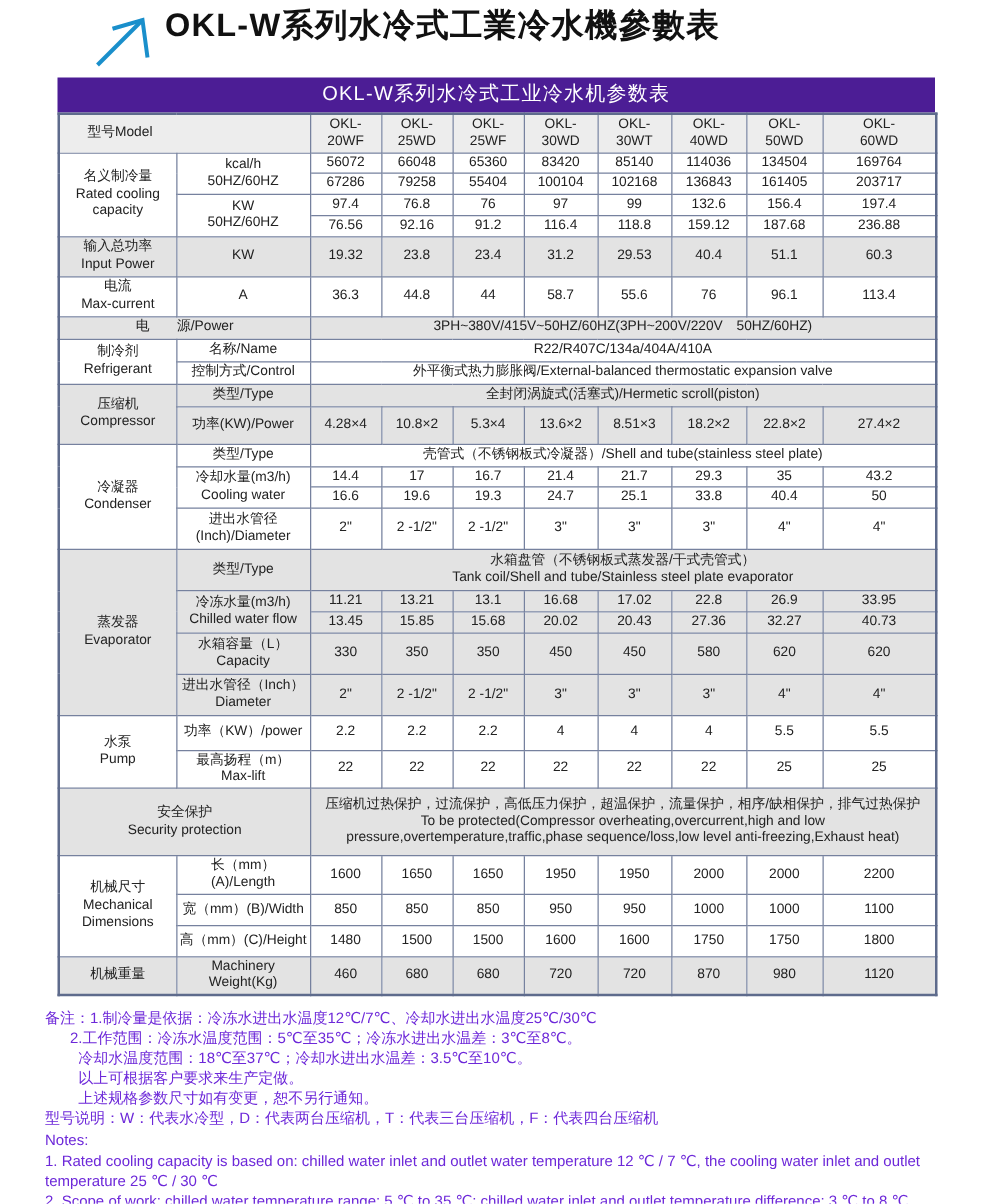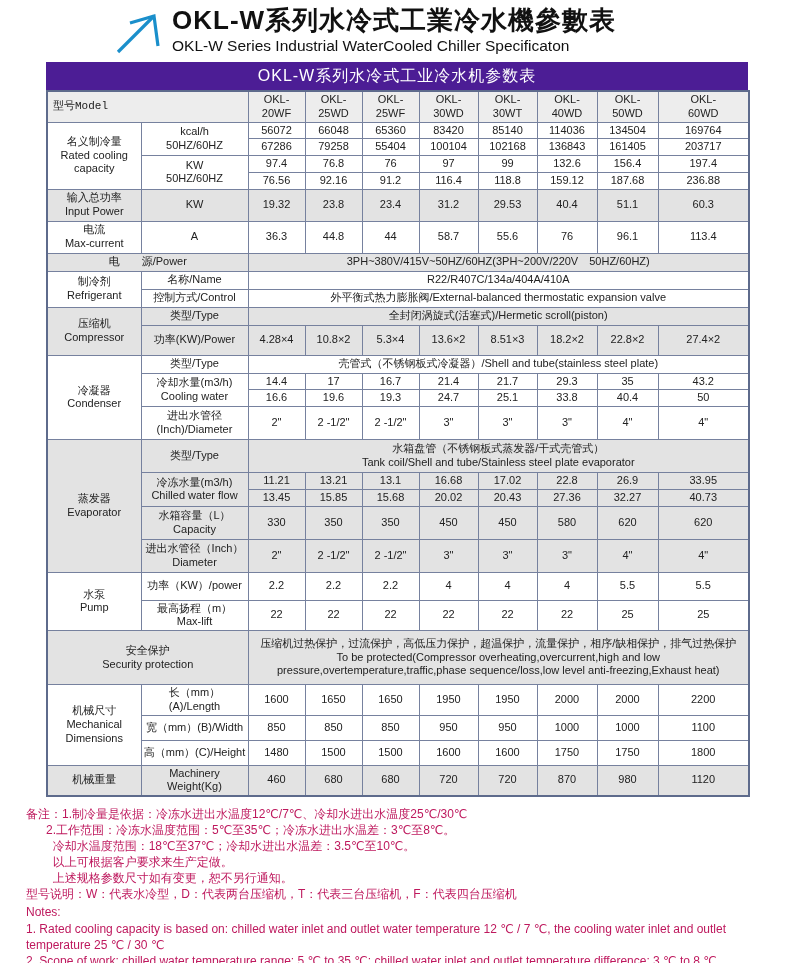--- a/index.html
+++ b/index.html
@@ -4,21 +4,21 @@
 <style>
   html,body{margin:0;padding:0;}
   body{
     width:790px;height:963px;background:#ffffff;
     font-family:"Liberation Sans","DejaVu Sans",sans-serif;
     color:#1a1a1a;-webkit-font-smoothing:antialiased;
   }
   .page{position:relative;width:790px;height:963px;overflow:hidden;}
 
   
-  .masthead{display:flex;align-items:flex-start;padding:6px 0 4px 112px;height:58px;box-sizing:border-box;}
+  .masthead{display:flex;align-items:flex-start;padding:6px 0 4px 72px;height:58px;box-sizing:border-box;}
   .logo{width:54px;height:50px;margin-right:6px;flex:0 0 auto;}
   .titles .zh{font-size:26px;font-weight:bold;letter-spacing:1px;line-height:1.15;color:#111;}
   .titles .en{font-size:15.5px;font-weight:500;margin-top:1px;color:#111;}
 
   
   .banner{
     width:702px;margin:4px 0 0 46px;height:28px;line-height:28px;box-sizing:border-box;
     background:#4c1d95;color:#ffffff;text-align:center;font-size:16px;letter-spacing:1px;
   }
 
@@ -33,53 +33,52 @@
   }
   tr.hdr td{background:#ededed;}
   tr.gray td{background:#e3e3e3;}
   td.left{text-align:left;padding-left:6px;line-height:1.35;}
   td.corner{
     position:relative;padding:0;
     background-image:linear-gradient(to bottom right,
       transparent calc(50% - 1px), #76819e calc(50% - 1px),
       #76819e calc(50% + 0px), transparent calc(50% + 1px));
   }
-  td.corner .c-a{position:absolute;left:5px;top:50%;transform:translateY(-50%);font-family:Liberation Mono, monospace;}
+  td.corner .c-a{position:absolute;left:22px;top:50%;transform:translateY(-50%);}
   td.corner .c-b{position:absolute;right:26px;top:45%;transform:translateY(-50%);margin-top:40px;}
 
   tr.h-hdr{height:30px}
   tr.h-thin{height:16px}
   tr.h-std{height:32px}
   tr.h-slim{height:18px}
   tr.h-mid{height:30px}
   tr.h-tall{height:33px}
   tr.h-x{height:54px}
   tr.h-pmp{height:28px}
   tr.h-dim{height:25px}
   tr.h-wt{height:23px}
 
   
-  .notes{margin:9px 0 0 26px;font-size:12px;line-height:1.34;color:#be185d;white-space:pre-wrap;width:730px;}
+  .notes{margin:9px 0 0 36px;font-size:12px;line-height:1.34;color:#6d28d9;white-space:pre-wrap;width:730px;}
   .notes .note-line{min-height:15px;}
 </style>
 </head>
 <body>
 
 <div class="page">
 
   <div class="masthead">
     <div class="logo">
       <svg viewBox="0 0 54 50" width="54" height="50">
         <polyline points="6,46 42,10" fill="none" stroke="#1a8fcb" stroke-width="3.2"></polyline>
         <polyline points="18,17 42,10 46,40" fill="none" stroke="#1a8fcb" stroke-width="3.2"></polyline>
       </svg>
     </div>
     <div class="titles">
       <div class="zh">OKL-W系列水冷式工業冷水機參數表</div>
-      <div class="en">OKL-W Series Industrial WaterCooled Chiller Specificaton</div>
     </div>
   </div>
 
   <div class="banner">OKL-W系列水冷式工业冷水机参数表</div>
 
   <table class="spec">
     <colgroup>
       <col style="width:94px">
         <col style="width:107px">
       <col style="width:57px">

